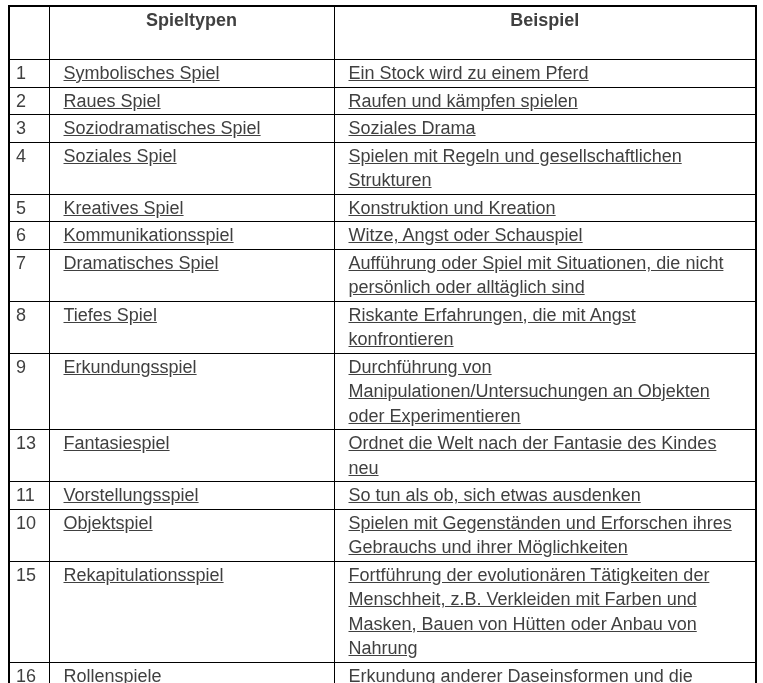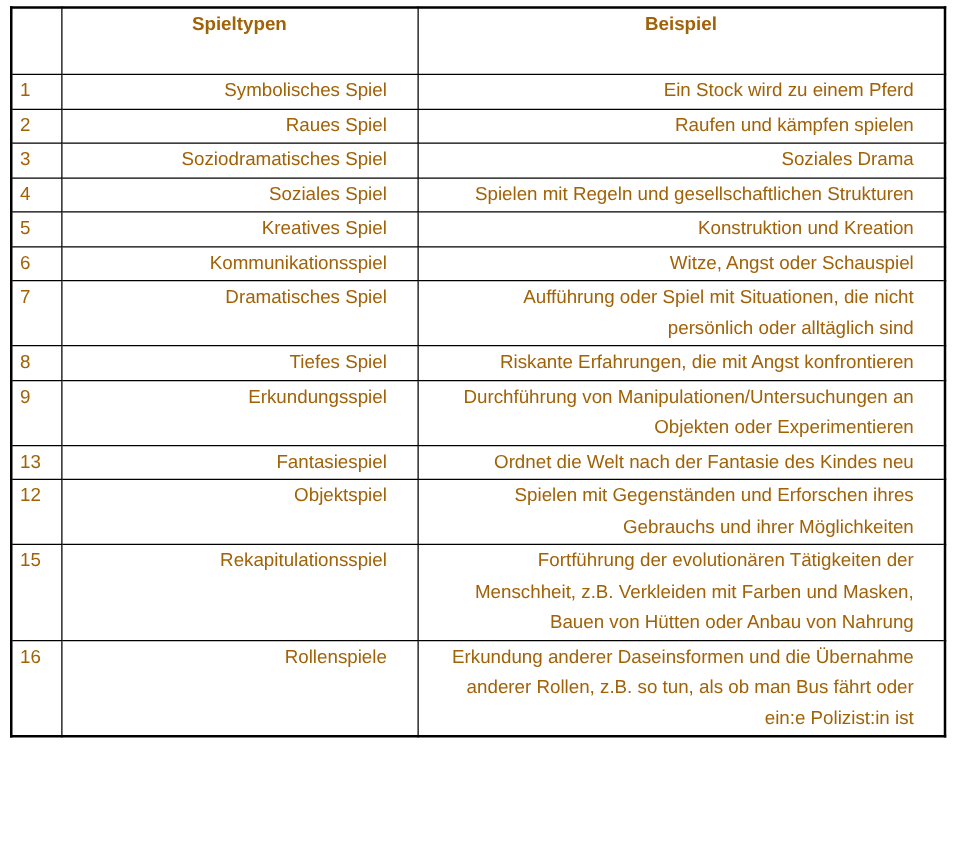--- a/index.html
+++ b/index.html
@@ -18,43 +18,44 @@
   table.spiel-table {
     border-collapse: collapse;
     table-layout: fixed;
     width: 747px;
     background: #ffffff;
     border: 2px solid #000000;
   }
   table.spiel-table th,
   table.spiel-table td {
     border: 1px solid #000000;
-    font-size: 15px;
+    font-size: 18px;
     line-height: 24.5px;
-    color: #a16207;
+    color: #404040;
     vertical-align: top;
     overflow: hidden;
   }
   col.c-num  { width: 40px; }
   col.c-type { width: 285px; }
   col.c-ex   { width: 422px; }
   table.spiel-table th {
     font-weight: bold;
     text-align: center;
     height: 50px;
     padding: 1px 9px;
   }
   td.cell-num {
     padding: 1px 2px 1px 6px;
     text-align: left;
   }
   td.cell-type,
   td.cell-ex {
-    padding: 1px 24px;
-    text-align: right;
+    padding: 1px 14px;
+    text-align: left;
+    text-decoration: underline;
   }
 </style>
 </head>
 <body>
 
 <div class="page">
   <table class="spiel-table">
     <colgroup>
       <col class="c-num">
       <col class="c-type">
@@ -112,21 +113,26 @@
           <td class="cell-num">9</td>
           <td class="cell-type">Erkundungsspiel</td>
           <td class="cell-ex">Durchführung von Manipulationen/Untersuchungen an Objekten oder Experimentieren</td>
         </tr>
         <tr>
           <td class="cell-num">13</td>
           <td class="cell-type">Fantasiespiel</td>
           <td class="cell-ex">Ordnet die Welt nach der Fantasie des Kindes neu</td>
         </tr>
         <tr>
-          <td class="cell-num">12</td>
+          <td class="cell-num">11</td>
+          <td class="cell-type">Vorstellungsspiel</td>
+          <td class="cell-ex">So tun als ob, sich etwas ausdenken</td>
+        </tr>
+        <tr>
+          <td class="cell-num">10</td>
           <td class="cell-type">Objektspiel</td>
           <td class="cell-ex">Spielen mit Gegenständen und Erforschen ihres Gebrauchs und ihrer Möglichkeiten</td>
         </tr>
         <tr>
           <td class="cell-num">15</td>
           <td class="cell-type">Rekapitulationsspiel</td>
           <td class="cell-ex">Fortführung der evolutionären Tätigkeiten der Menschheit, z.B. Verkleiden mit Farben und Masken, Bauen von Hütten oder Anbau von Nahrung</td>
         </tr>
         <tr>
           <td class="cell-num">16</td>

